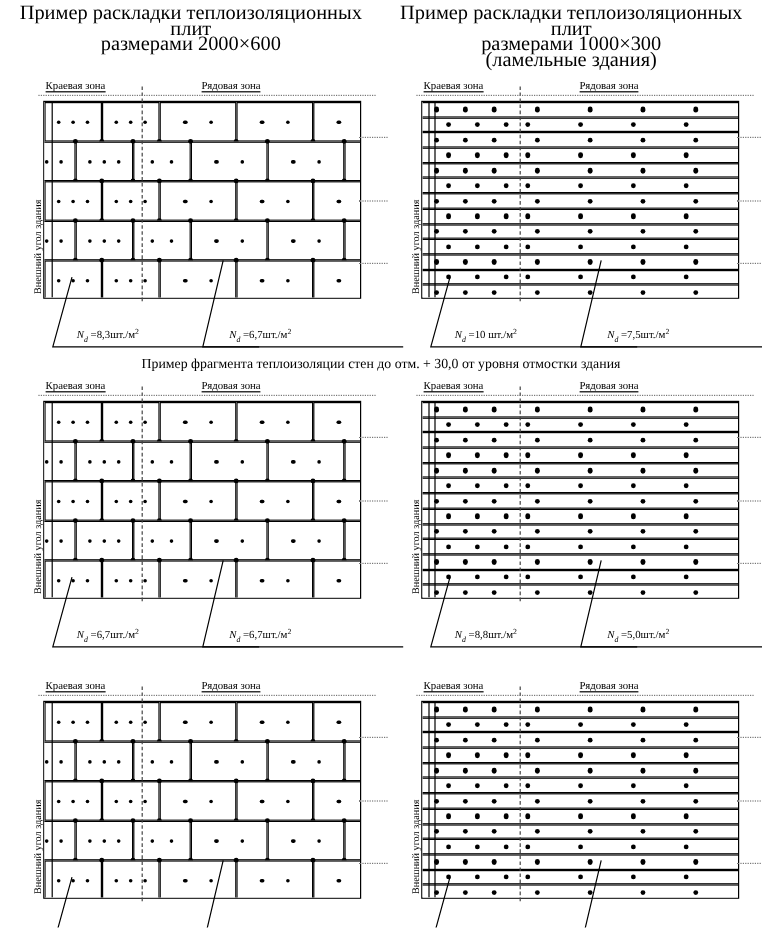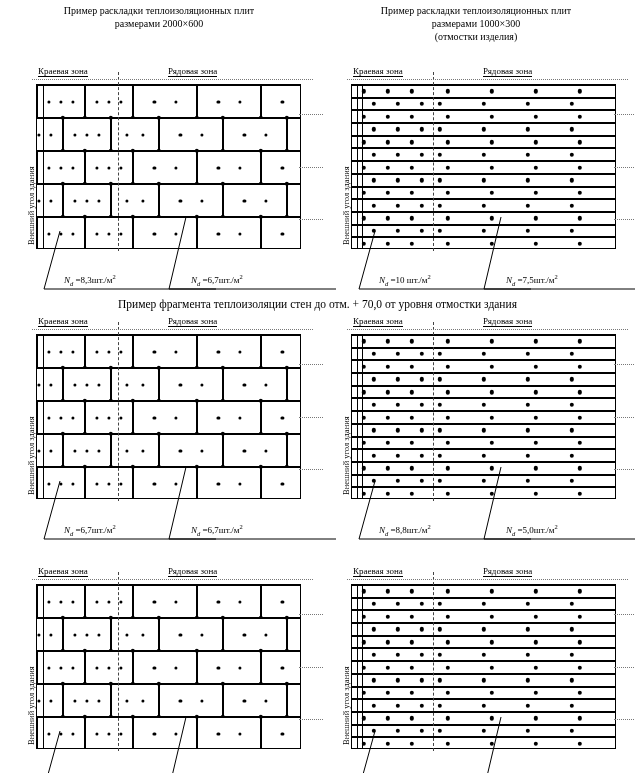--- a/index.html
+++ b/index.html
@@ -10,21 +10,21 @@
     color:#000;
     position:relative;
     overflow:hidden;
   }
   .page{position:relative;width:635px;height:773px;}
 
   
   .title{
     position:absolute;
     text-align:center;
-    font-size:10px;
+    font-size:17px;
     line-height:13px;
     font-family:"Liberation Serif", serif;
   }
   #title-left{left:4px;top:4px;width:310px;}
   #title-right{left:320px;top:4px;width:312px;}
   .section-head{
     position:absolute;
     width:635px;
     text-align:center;
     font-size:11.5px;
@@ -113,24 +113,24 @@
 
 <div class="page">
 
   <div class="title" id="title-left">
     <div>Пример раскладки теплоизоляционных плит</div>
     <div>размерами 2000×600</div>
   </div>
   <div class="title" id="title-right">
     <div>Пример раскладки теплоизоляционных плит</div>
     <div>размерами 1000×300</div>
-    <div>(отмостки изделия)</div>
+    <div>(ламельные здания)</div>
   </div>
 
-  <div class="section-head" id="sec2-head">Пример фрагмента теплоизоляции стен до отм. + 70,0 от уровня отмостки здания</div>
+  <div class="section-head" id="sec2-head">Пример фрагмента теплоизоляции стен до отм. + 30,0 от уровня отмостки здания</div>
 
   <div class="panel" id="panel-1" style="left: 16px; top: 66px; width: 315px; height: 233px;">
       <div class="wall" style="left: 20px; top: 18px; width: 265px; height: 165px;">
         <div class="tile" style="left: 0px; top: 0px; width: 48px; height: 33px;"></div>
         <div class="dot" style="left: 12px; top: 16.5px;"></div>
         <div class="dot" style="left: 24px; top: 16.5px;"></div>
         <div class="dot" style="left: 36px; top: 16.5px;"></div>
         <div class="tile" style="left: 48px; top: 0px; width: 48px; height: 33px;"></div>
         <div class="dot" style="left: 60px; top: 16.5px;"></div>
         <div class="dot" style="left: 72px; top: 16.5px;"></div>

